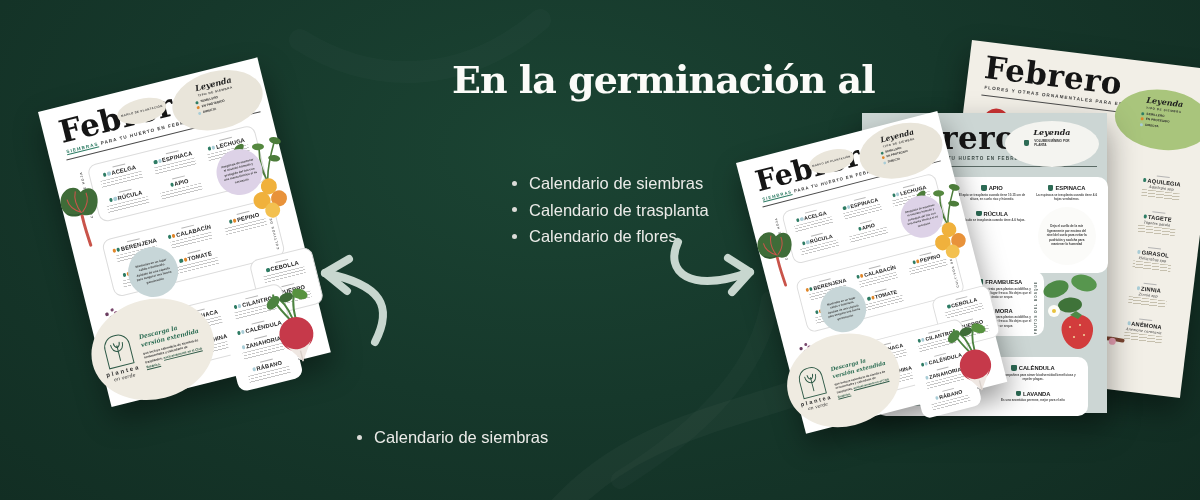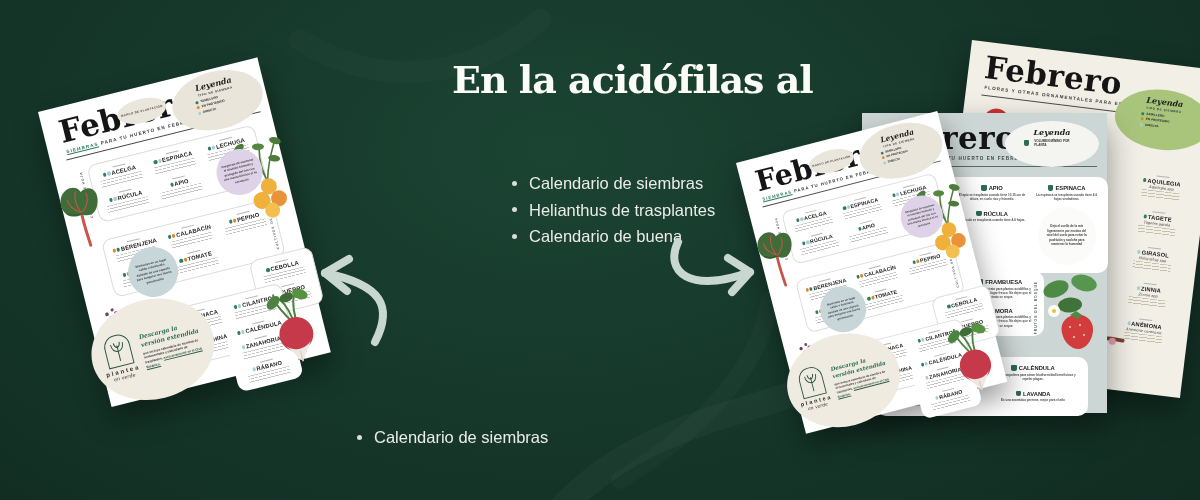--- a/index.html
+++ b/index.html
@@ -517,32 +517,32 @@
             <div class="tname"><i class="pot"></i><span>TOMILLO</span></div>
             <div class="tdesc"></div>
           </div><div class="tcrop">
             <div class="tname"><i class="pot"></i><span>LAVANDA</span></div>
             <div class="tdesc">Es una aromática perenne, mejor para el año</div>
           </div></div>
     </div>
   </div>
 
   <div class="headline">
-    <div>En la acidófilas al</div>
+    <div>En la germinación al</div>
   </div>
   <div class="bullets">
 
   <div class="b-item">
         <span>Calendario de siembras</span>
       </div>
       <div class="b-item">
-        <span>Helianthus de trasplantes</span>
+        <span>Calendario de trasplanta</span>
       </div>
       <div class="b-item">
-        <span>Calendario de buena</span>
+        <span>Calendario de flores</span>
       </div>
     </div>
 
   <div class="bullets bullets2">
 
   <div class="b-item">
         <span>Calendario de siembras</span>
       </div>
     </div>
 

